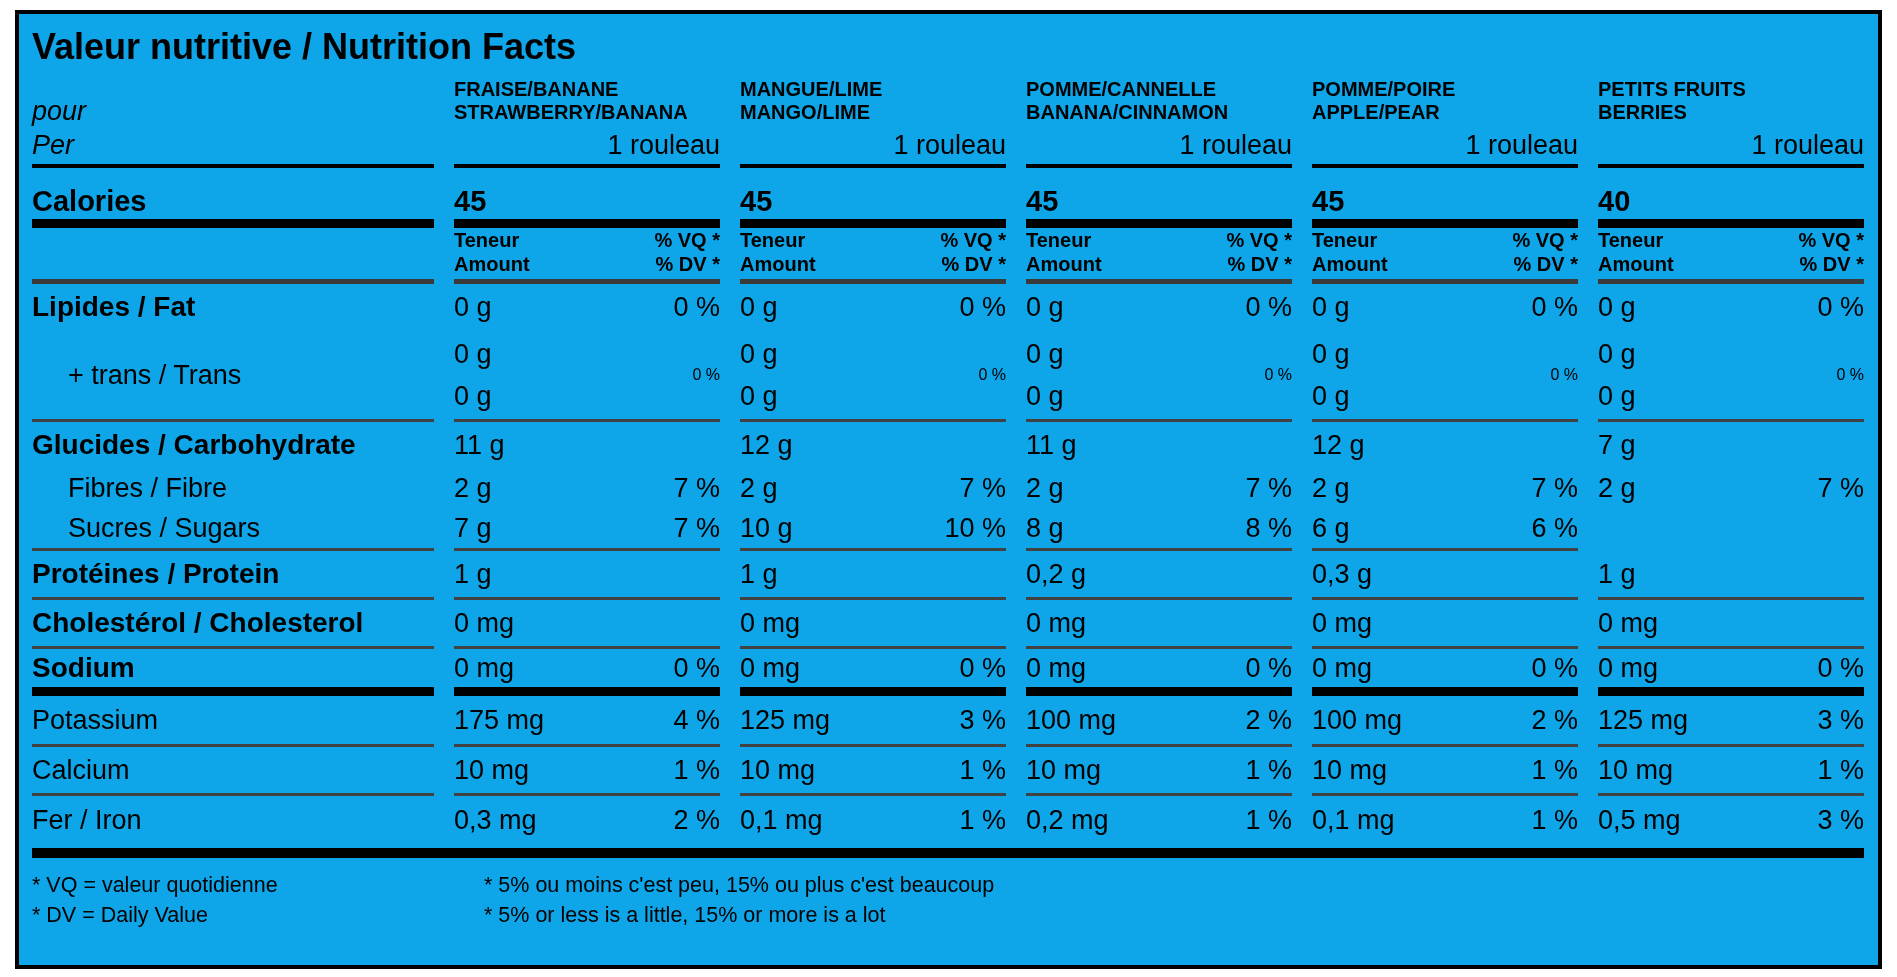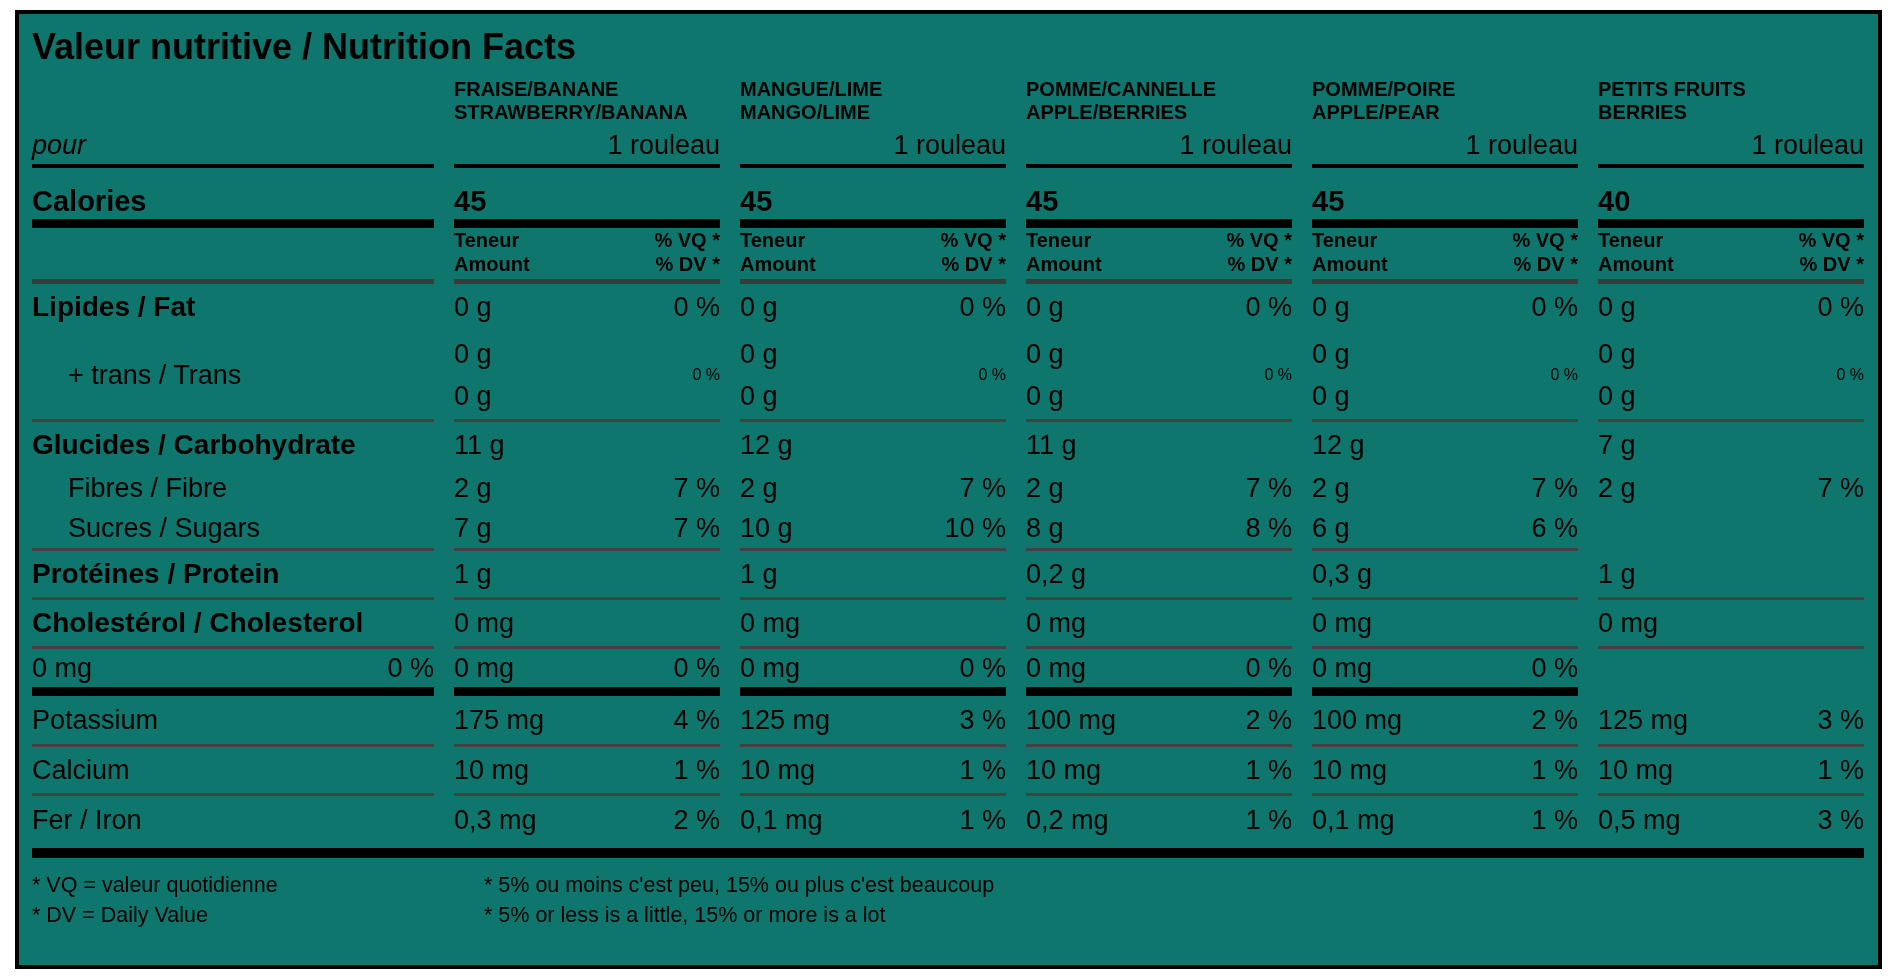--- a/index.html
+++ b/index.html
@@ -4,21 +4,21 @@
 <style>
   html,body { margin:0; padding:0; background:#ffffff; }
   .sheet {
     position:relative; width:1897px; height:977px; background:#ffffff;
     font-family:"Liberation Sans", sans-serif; color:#000;
     -webkit-font-smoothing:antialiased;
   }
   .frame {
     position:absolute; left:15px; right:15px; top:10px; bottom:8px;
     border:4px solid #000; padding:10px 14px 0 13px; box-sizing:border-box;
-    background:#0f766e;
+    background:#0ea5e9;
   }
   .title { font-size:36px; font-weight:bold; margin:2px 0 8px 0; }
 
   .row { display:grid; grid-template-columns:402px repeat(5,1fr); column-gap:20px; }
   .row > div { display:flex; align-items:center; min-width:0; }
 
   
   .bb-black > div { border-bottom:4px solid #000; }
   .bb-thick > div { border-bottom:9px solid #000; }
   .bb-med   > div { border-bottom:5px solid #3a3a3a; }
@@ -80,39 +80,40 @@
 <body>
 
 <div class="sheet">
   <div class="frame">
 
     <div class="title">Valeur nutritive / Nutrition Facts</div>
 
     <div class="row h-header bb-black">
       <div>
         <div class="serving-label">pour</div>
+        <div class="serving-label">Per</div>
       </div>
       <div class="fcell">
         <div class="flavor">
           <div>FRAISE/BANANE</div>
           <div>STRAWBERRY/BANANA</div>
         </div>
         <div class="serving-size">1 rouleau</div>
       </div>
       <div class="fcell">
         <div class="flavor">
           <div>MANGUE/LIME</div>
           <div>MANGO/LIME</div>
         </div>
         <div class="serving-size">1 rouleau</div>
       </div>
       <div class="fcell">
         <div class="flavor">
           <div>POMME/CANNELLE</div>
-          <div>APPLE/BERRIES</div>
+          <div>BANANA/CINNAMON</div>
         </div>
         <div class="serving-size">1 rouleau</div>
       </div>
       <div class="fcell">
         <div class="flavor">
           <div>POMME/POIRE</div>
           <div>APPLE/PEAR</div>
         </div>
         <div class="serving-size">1 rouleau</div>
       </div>
@@ -348,20 +349,21 @@
         </div>
       <div class="vc">
           <span class="amt">0 mg</span>
         </div>
       <div class="vc">
           <span class="amt">0 mg</span>
         </div>
     </div>
 
     <div class="row h-sodium bb-thick">
+      <div class="lab">Sodium</div>
       <div class="vc">
           <span class="amt">0 mg</span>
           <span class="pct">0 %</span>
         </div>
       <div class="vc">
           <span class="amt">0 mg</span>
           <span class="pct">0 %</span>
         </div>
       <div class="vc">
           <span class="amt">0 mg</span>

